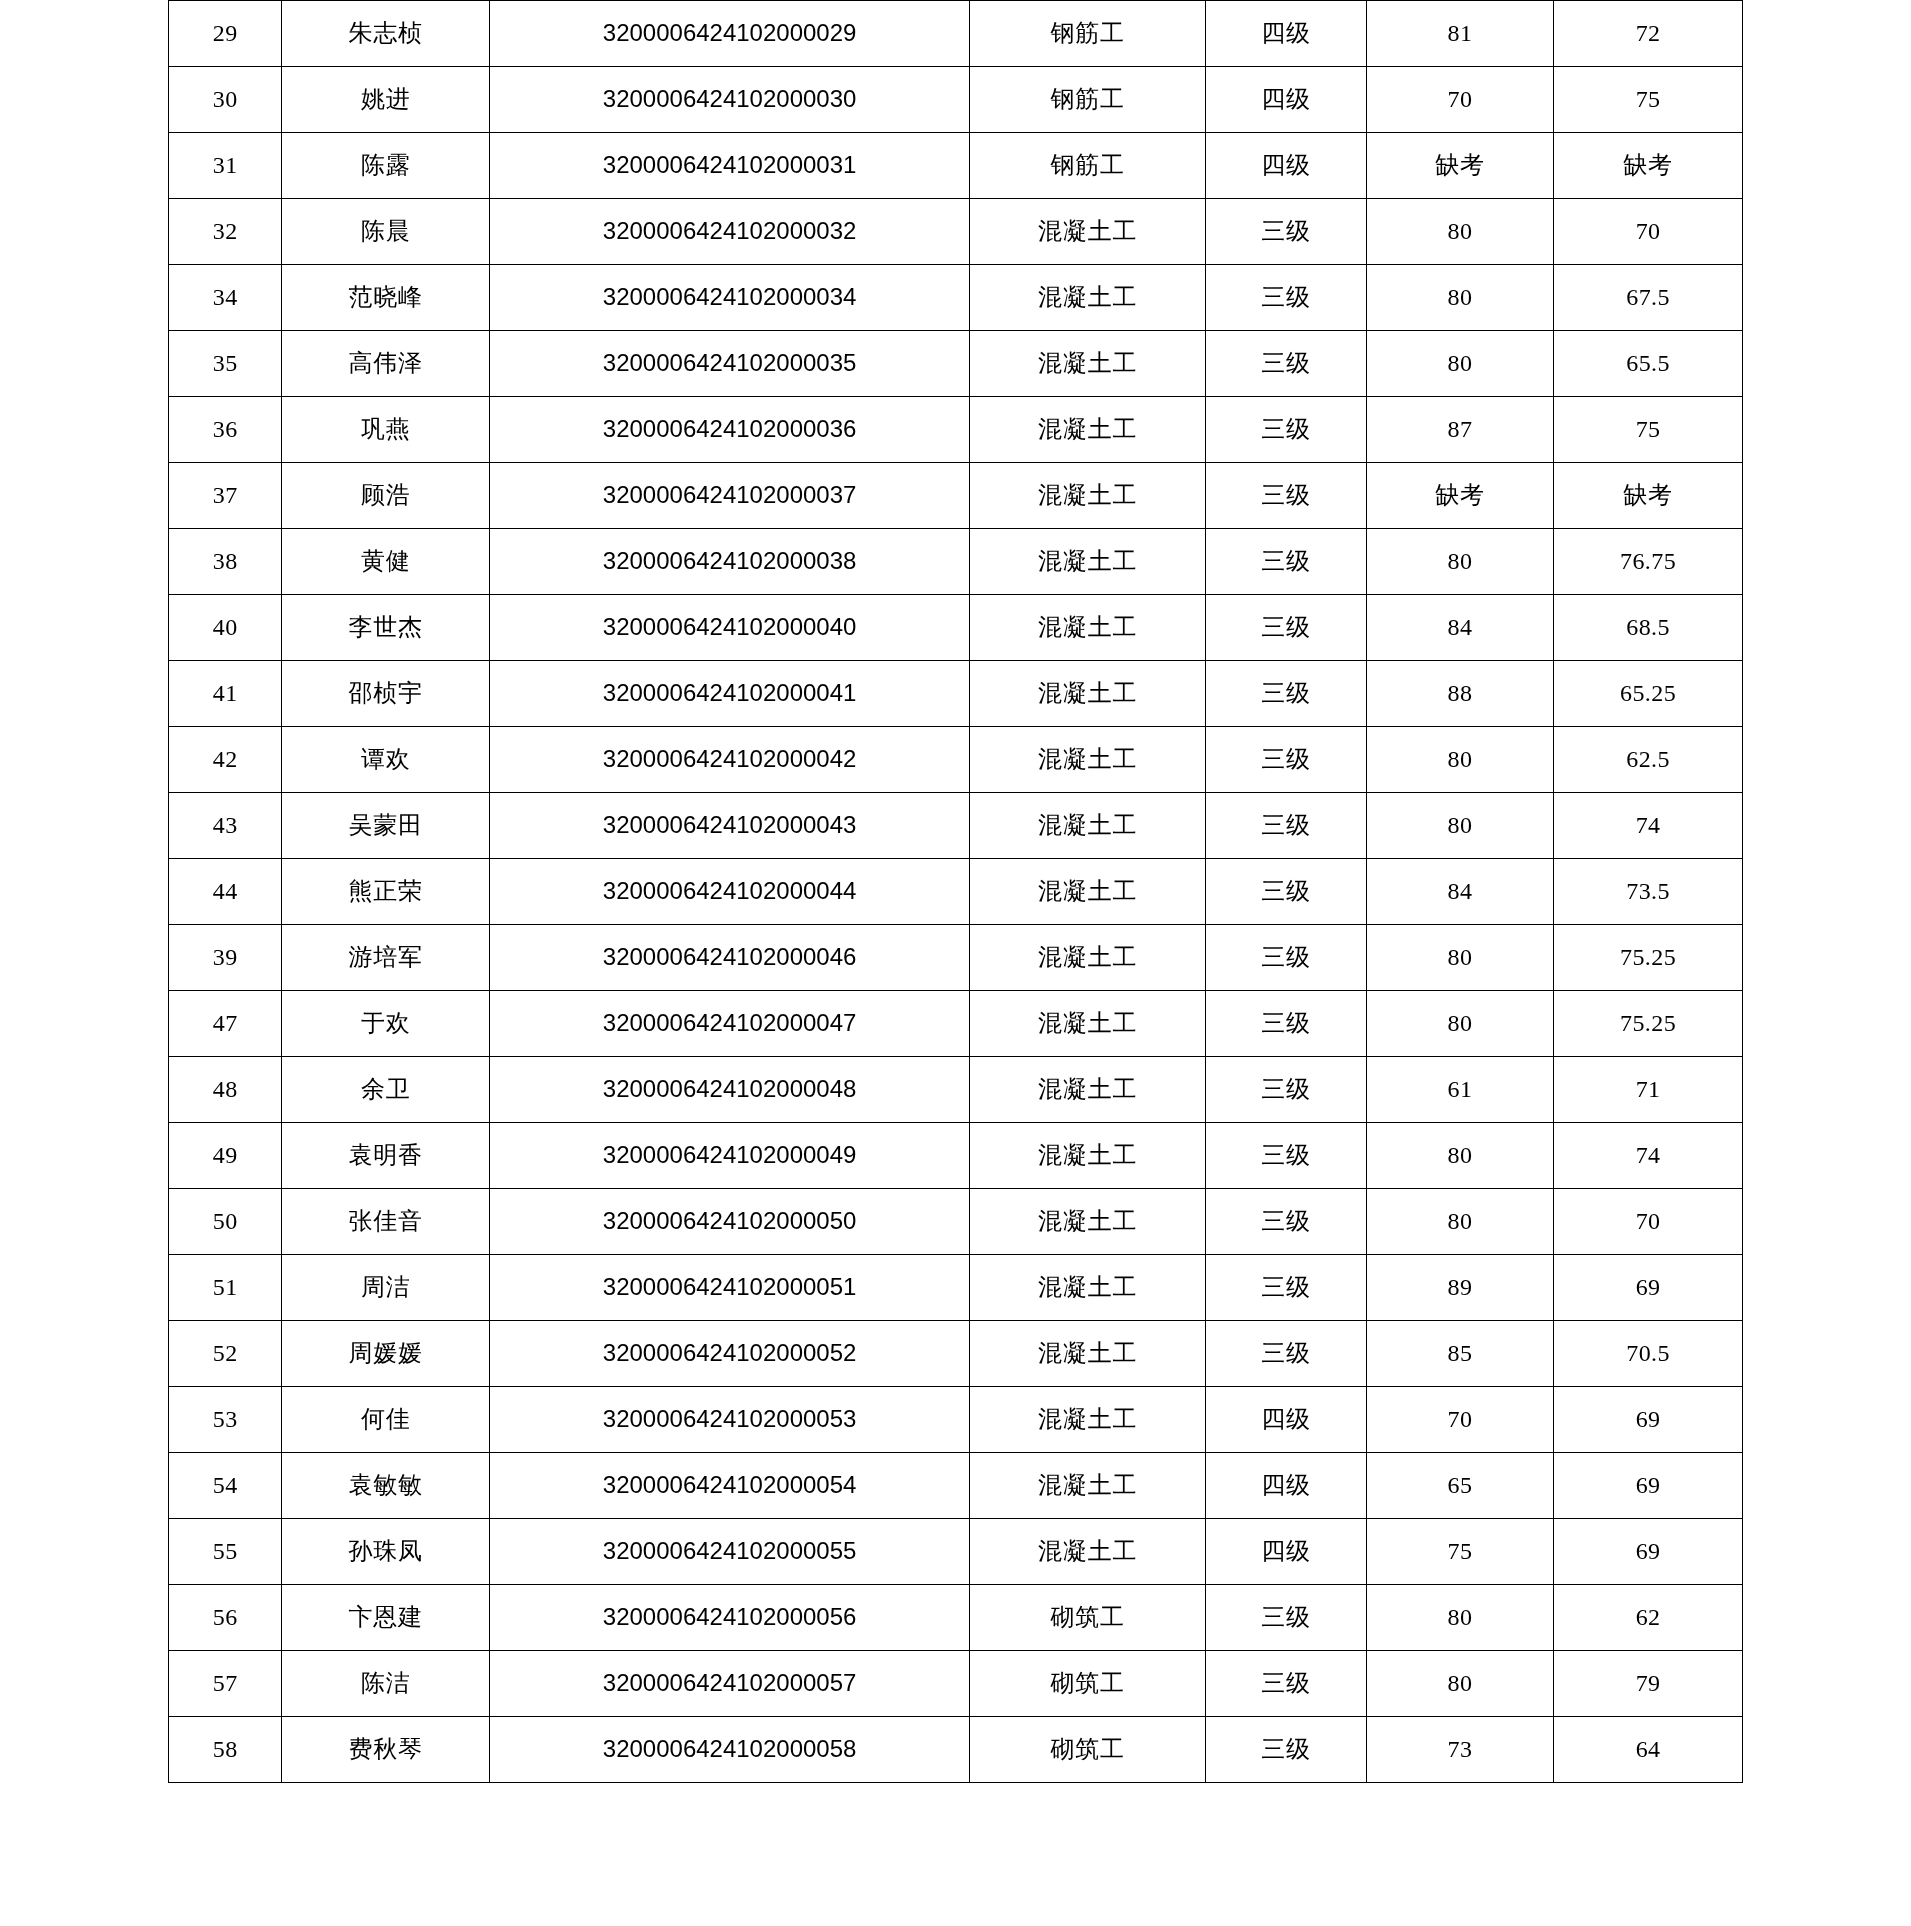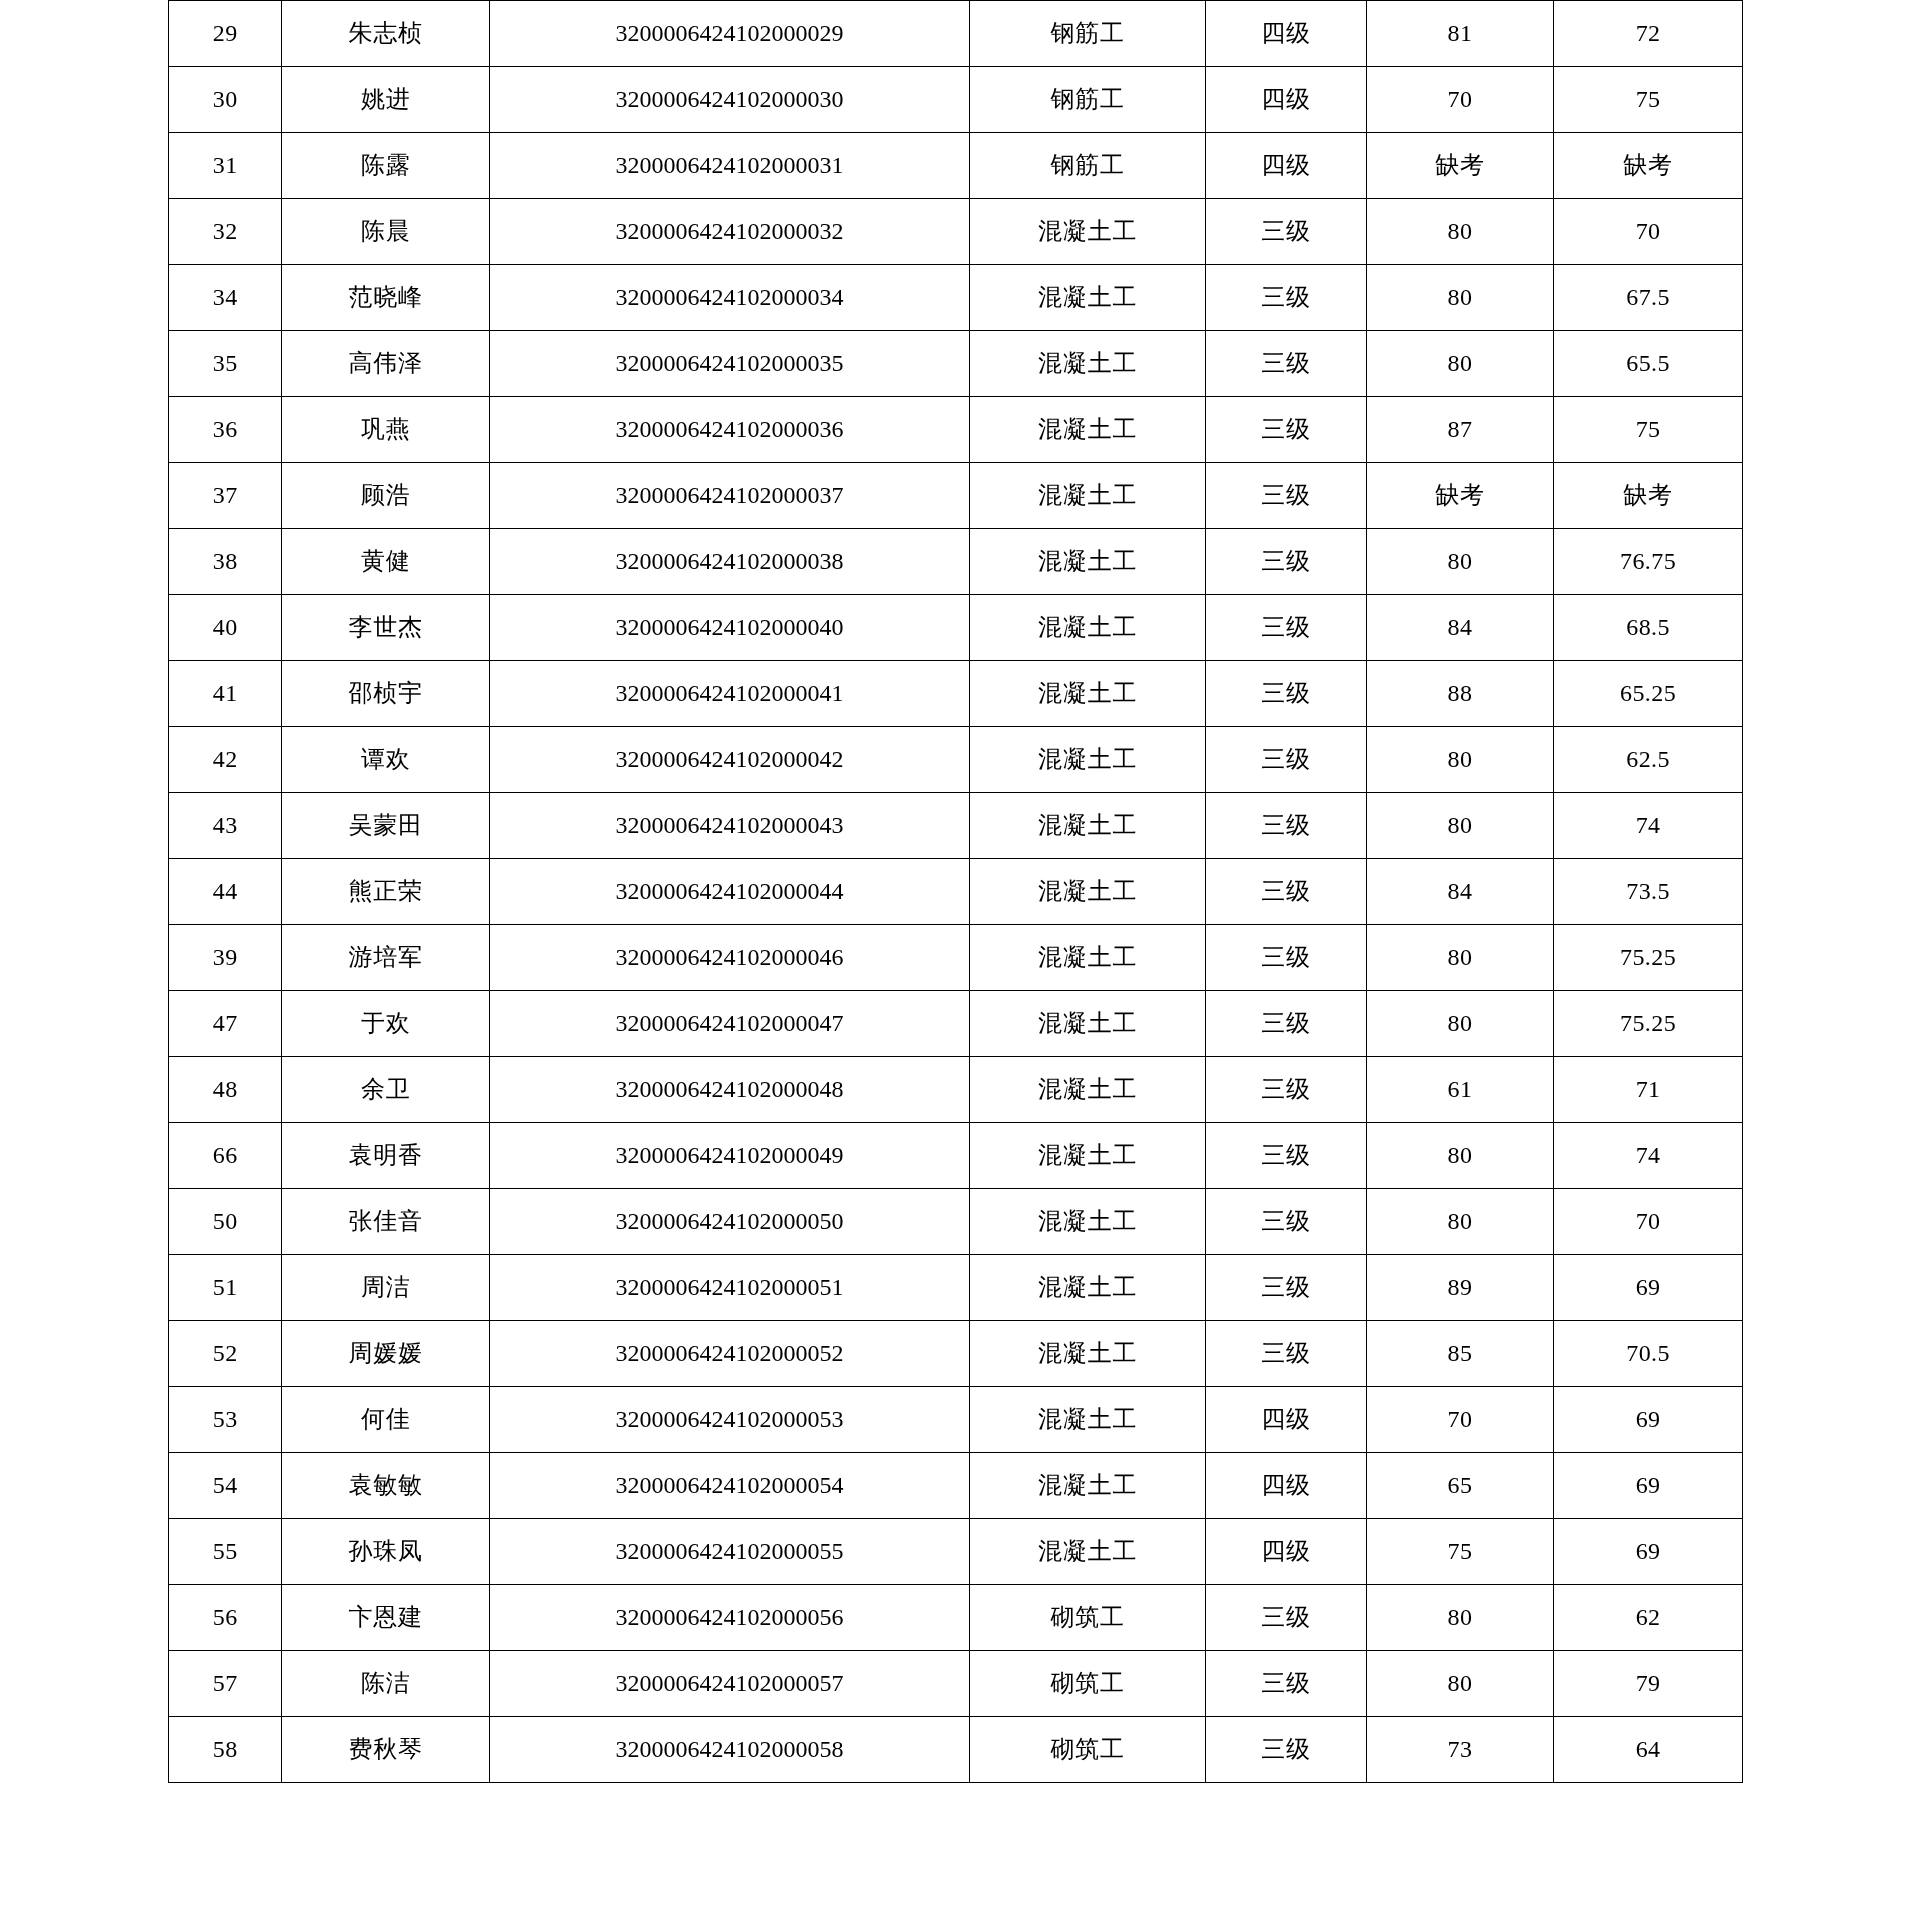--- a/index.html
+++ b/index.html
@@ -47,21 +47,21 @@
   }
   td.cjk {
     font-family: "DejaVu Serif", "Liberation Serif", serif;
     letter-spacing: 0.8px;
   }
   td.num {
     font-family: "Liberation Serif", serif;
     letter-spacing: 0.4px;
   }
   td.idnum {
-    font-family: Liberation Serif, serif;
+    font-family: Liberation Sans, sans-serif;
     letter-spacing: 0px;
     font-size: 24px;
   }
 </style>
 </head>
 <body>
 
 <div class="page">
   <table class="score-table">
     <colgroup>
@@ -221,21 +221,21 @@
         <tr>
           <td class="num">48</td>
           <td class="cjk">余卫</td>
           <td class="idnum">3200006424102000048</td>
           <td class="cjk">混凝土工</td>
           <td class="cjk">三级</td>
           <td class="num">61</td>
           <td class="num">71</td>
         </tr>
         <tr>
-          <td class="num">66</td>
+          <td class="num">49</td>
           <td class="cjk">袁明香</td>
           <td class="idnum">3200006424102000049</td>
           <td class="cjk">混凝土工</td>
           <td class="cjk">三级</td>
           <td class="num">80</td>
           <td class="num">74</td>
         </tr>
         <tr>
           <td class="num">50</td>
           <td class="cjk">张佳音</td>

